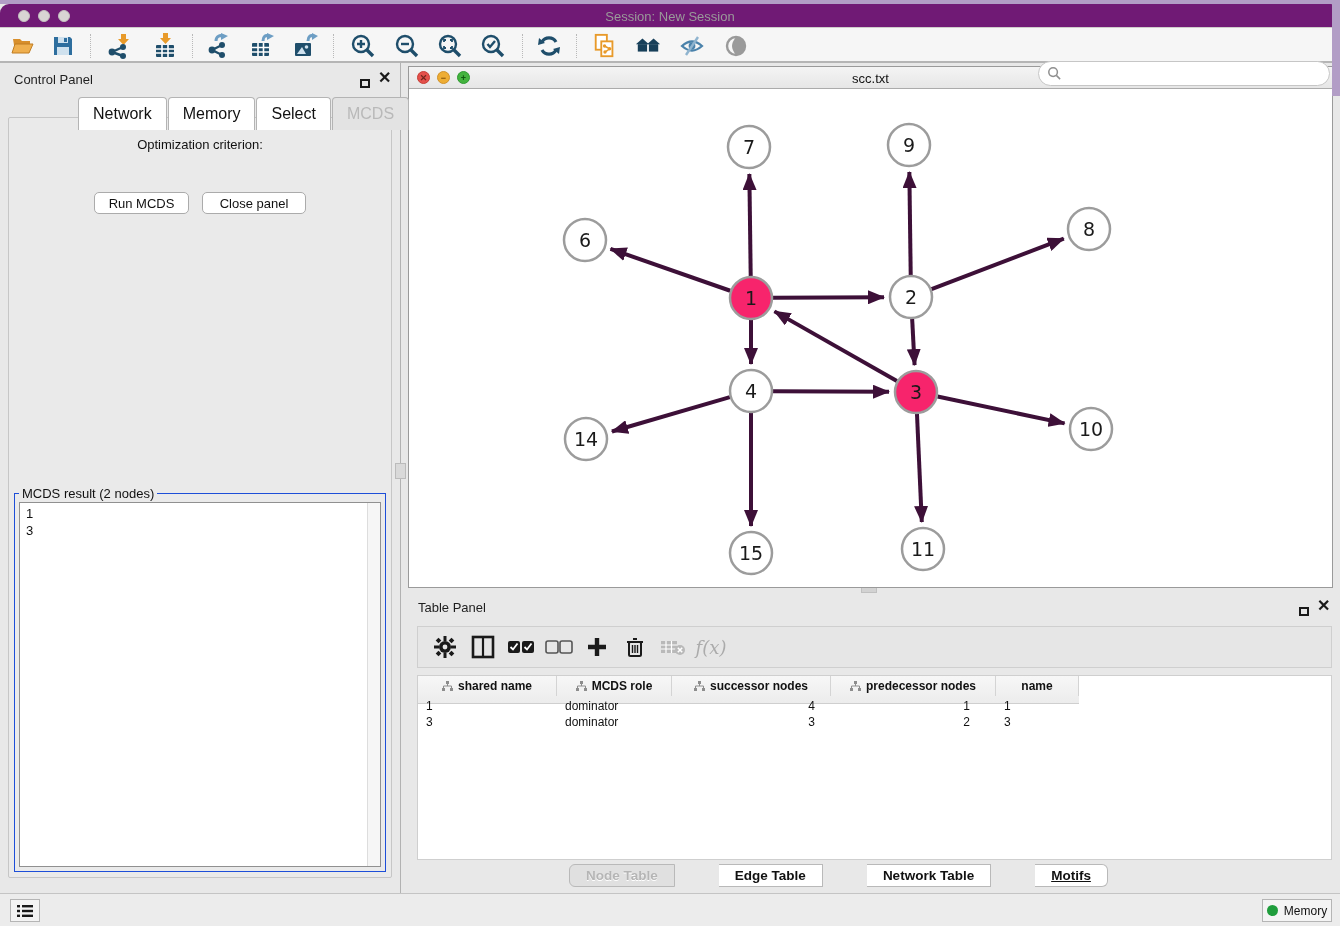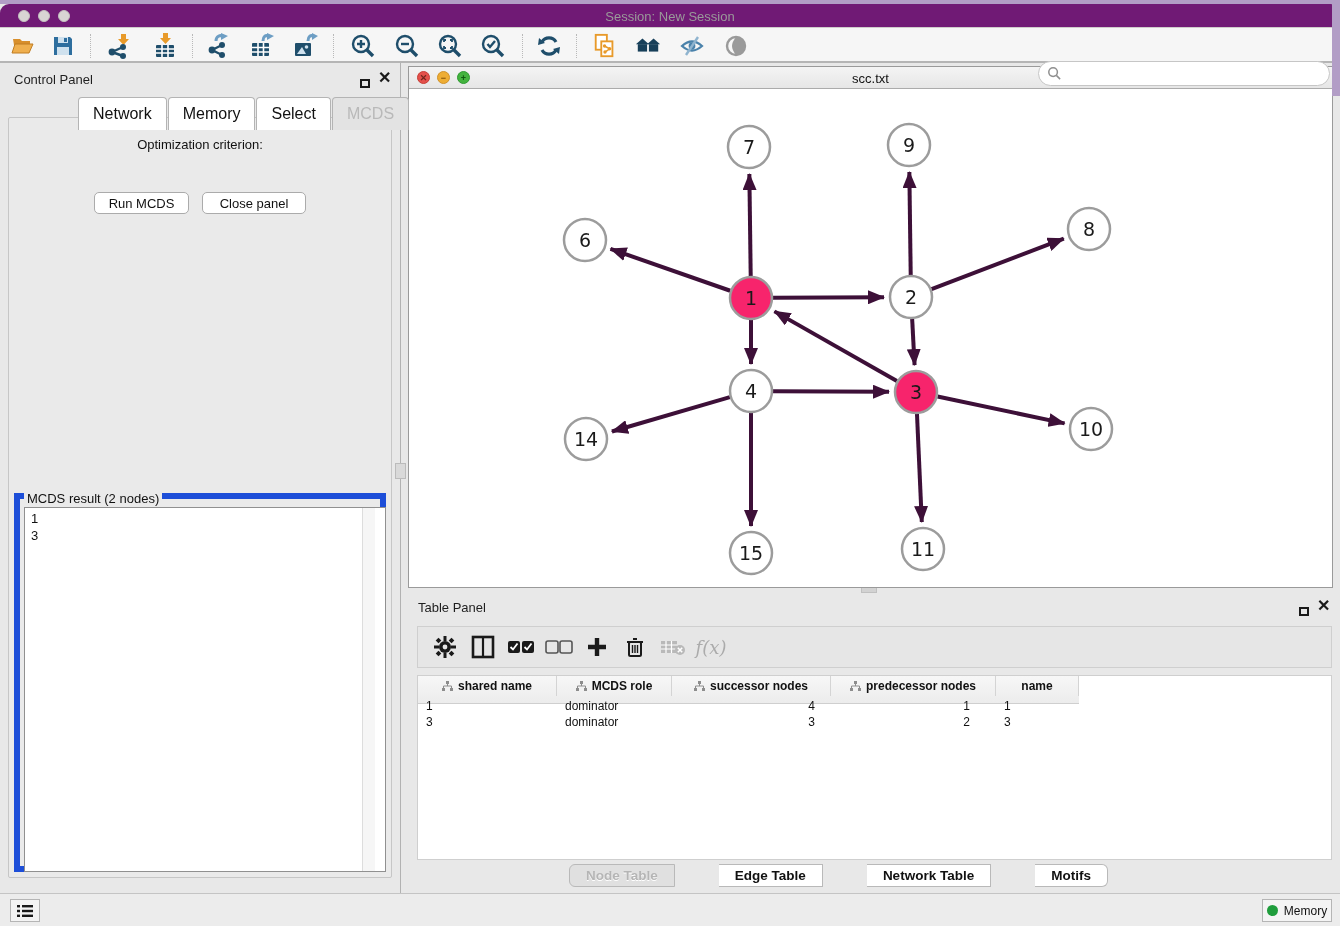--- a/index.html
+++ b/index.html
@@ -37,21 +37,21 @@
   .opt-label { position:absolute; top:137px; left:8px; width:384px; text-align:center; font-size:13px; color:#111; }
   .criterion { position:absolute; top:158px; left:44px; width:310px; height:23px; background:#fff; border:1px solid #b0b0b0; border-radius:5px; font-size:13px; color:#111; display:flex; align-items:center; padding-left:10px; cursor:pointer; }
   .criterion .chevrons { position:absolute; right:8px; top:3px; display:flex; flex-direction:column; align-items:center; }
   .criterion .chevrons i { border:4px solid transparent; display:block; }
   .criterion .chevrons i.up { border-bottom:5px solid #555; margin-bottom:2px; }
   .criterion .chevrons i.dn { border-top:5px solid #555; }
   .btn { position:absolute; height:22px; background:#fff; border:1px solid #ababab; border-radius:5px; font-size:13px; color:#111; display:flex; align-items:center; justify-content:center; cursor:pointer; }
   .btn-run { top:192px; left:94px; width:95px; }
   .btn-closepanel { top:192px; left:202px; width:104px; }
 
-  .mcds-fieldset { position:absolute; top:493px; left:14px; width:372px; height:379px; border:6px solid #1d4ed8; }
+  .mcds-fieldset { position:absolute; top:493px; left:14px; width:372px; height:379px; border:1px solid #1d4ed8; }
   .mcds-legend { position:absolute; top:-8px; left:4px; background:#eaeaea; font-size:13px; color:#111; padding:0 3px; }
   .mcds-textarea { position:absolute; top:8px; left:4px; width:362px; height:365px; background:#fff; border:1px solid #909090; font-size:13px; color:#111; line-height:17px; padding:2px 0 0 6px; white-space:pre; }
   .mcds-scroll { position:absolute; top:1px; right:1px; width:13px; height:363px; background:#f6f6f6; border-left:1px solid #ddd; }
 
   
   .vsep { position:absolute; top:63px; left:400px; width:1px; height:830px; background:#b2b2b2; }
   .vhandle { position:absolute; top:463px; left:395px; width:11px; height:16px; background:#d9d9d9; border:1px solid #bbb; cursor:col-resize; }
   .hhandle { position:absolute; top:585px; left:861px; width:16px; height:8px; background:#d2d2d2; border:1px solid #c0c0c0; cursor:row-resize; }
 
   
@@ -78,21 +78,21 @@
   .tp-th { height:20px; border-right:1px solid #d4d4d4; display:flex; align-items:center; justify-content:center; font-size:12px; color:#111; gap:5px; }
   .tp-row { position:absolute; left:0; height:16px; display:flex; font-size:12px; color:#111; }
   .tp-td { height:16px; display:flex; align-items:center; }
   .al { justify-content:flex-start; padding-left:8px; }
   .ar { justify-content:flex-end; padding-right:16px; }
 
   .tp-tabs { position:absolute; top:864px; left:0; width:1340px; display:flex; justify-content:center; }
   .tp-tabs-inner { display:flex; margin-left:337px;gap:44px; }
   .tp-tab { height:23px; padding:0 16px; background:#fff; border:1px solid #b9b9b9; border-left:none; font-size:13.5px; font-weight:600; color:#111; display:flex; align-items:center; cursor:pointer; }
   .tp-tab:first-child { border-left:1px solid #b9b9b9; border-radius:6px 0 0 6px; }
-  .tp-tab:last-child { border-radius:0 6px 6px 0; }
+  .tp-tab:last-child { border-radius:0 6px 6px 0;text-decoration:underline; }
   .tp-tab.active { background:#e0e0e0; color:#b5b5b5; text-shadow:0 1px 0 #fff; }
 
   
   .statusbar { position:absolute; top:893px; left:0; width:1340px; height:33px; background:#ececec; border-top:1px solid #c4c4c4; }
   .sb-list { position:absolute; top:5px; left:10px; width:30px; height:23px; background:#f4f4f4; border:1px solid #b5b5b5; display:flex; align-items:center; justify-content:center; cursor:pointer; }
   .sb-mem { position:absolute; top:5px; right:8px; width:70px; height:23px; background:#f4f4f4; border:1px solid #b5b5b5; display:flex; align-items:center; justify-content:center; gap:6px; font-size:12px; color:#111; cursor:pointer; }
   .mem-dot { width:11px; height:11px; border-radius:50%; background:#1f9d3c; }
 </style>
 </head>
 <body>

